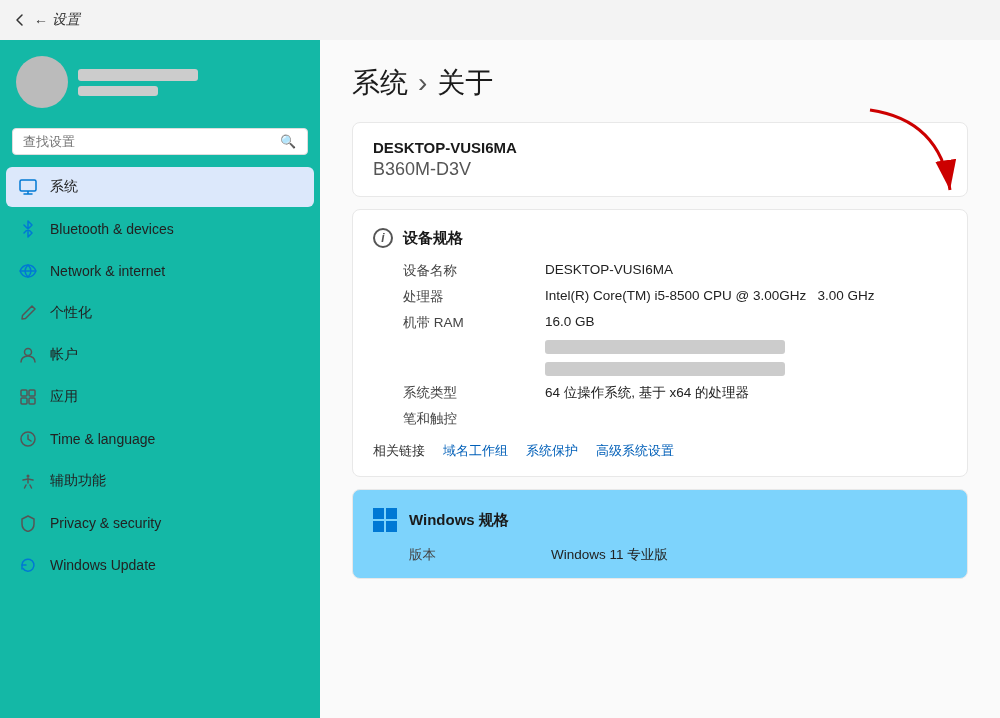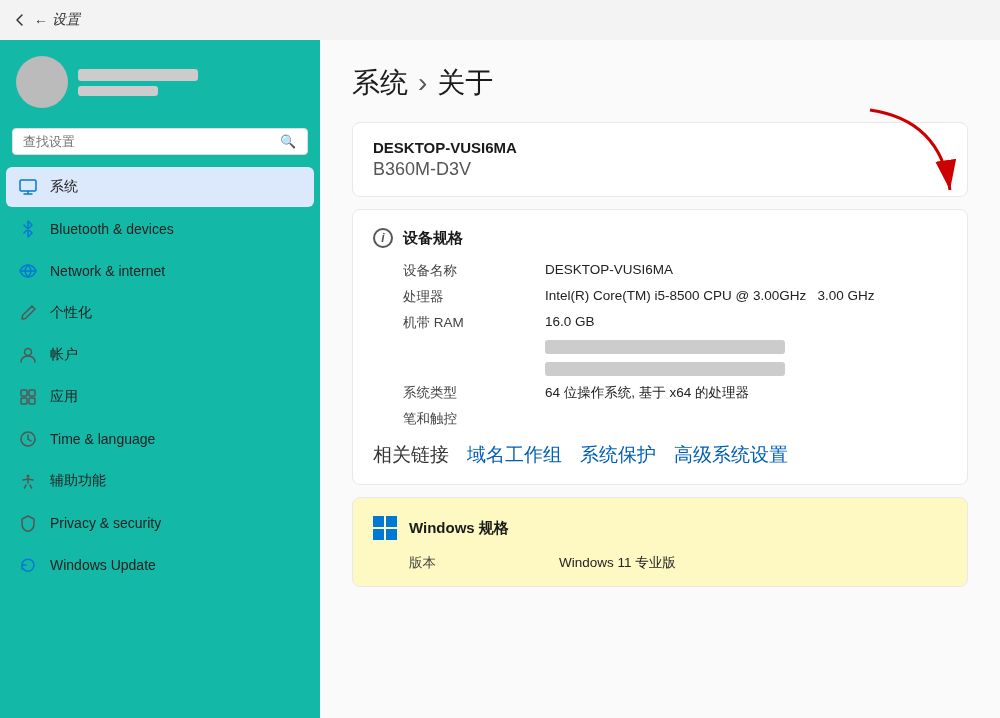--- a/index.html
+++ b/index.html
@@ -220,31 +220,31 @@
       background: #ccc;
       border-radius: 3px;
       height: 14px;
       width: 240px;
       color: transparent;
     }
     .links-row {
       display: flex;
       gap: 18px;
       margin: 14px 0 6px 0;
-      font-size: 19px;
+      font-size: 13px;
       padding-left: 0;
     }
     .link-item {
       color: #005fb8;
       text-decoration: none;
       cursor: pointer;
     }
     
     .win-section {
-      background: #fef9c3;
+      background: #7dd3fc;
       border-radius: 8px;
       padding: 18px 20px 14px 20px;
       margin-bottom: 12px;
       border: 1px solid #e8e8e8;
     }
     .win-section-header {
       display: flex;
       align-items: center;
       gap: 12px;
       font-size: 15px;
@@ -257,21 +257,21 @@
       grid-template-columns: 11px 11px;
       grid-template-rows: 11px 11px;
       gap: 2px;
     }
     .win-logo-quad {
       background: #0078d4;
     }
     .win-specs-table {
       display: grid;
       grid-template-columns: 130px 1fr;
-      gap: 8px 20px;
+      gap: 8px 12px;
       font-size: 13.5px;
       color: #222;
       padding-left: 36px;
     }
     
     .red-arrow-overlay {
       position: absolute;
       top: 60px;
       right: 20px;
       pointer-events: none;

